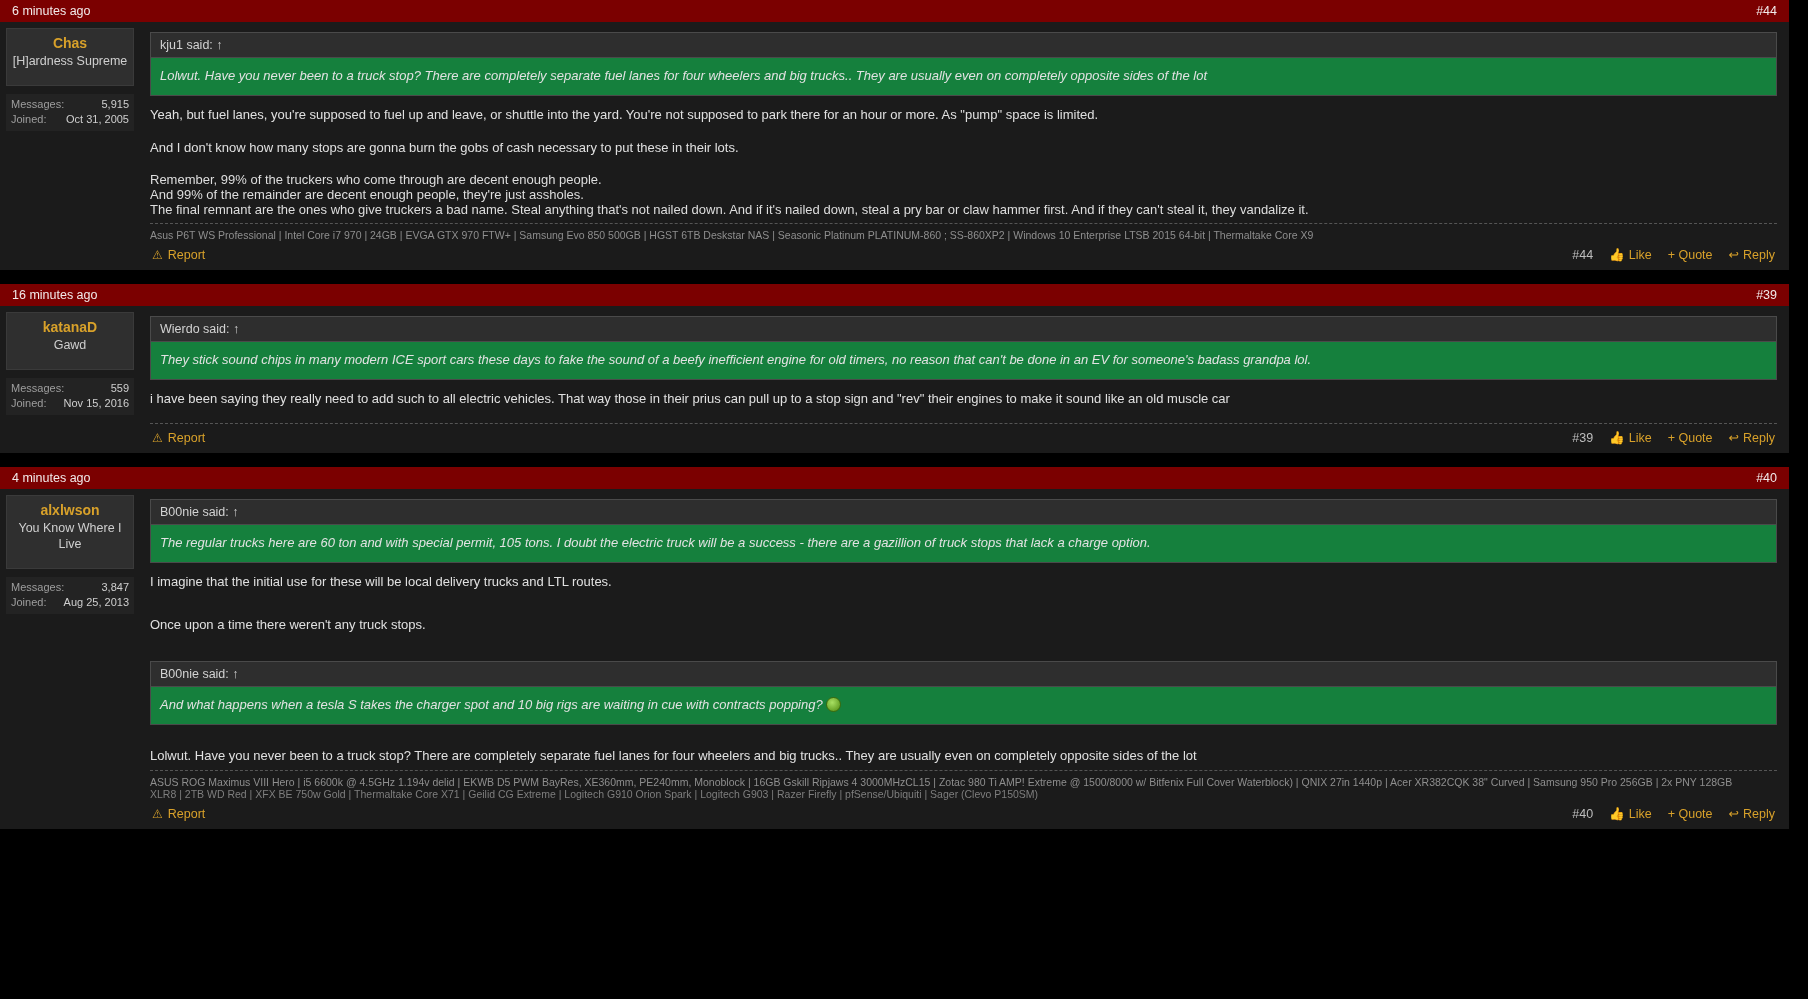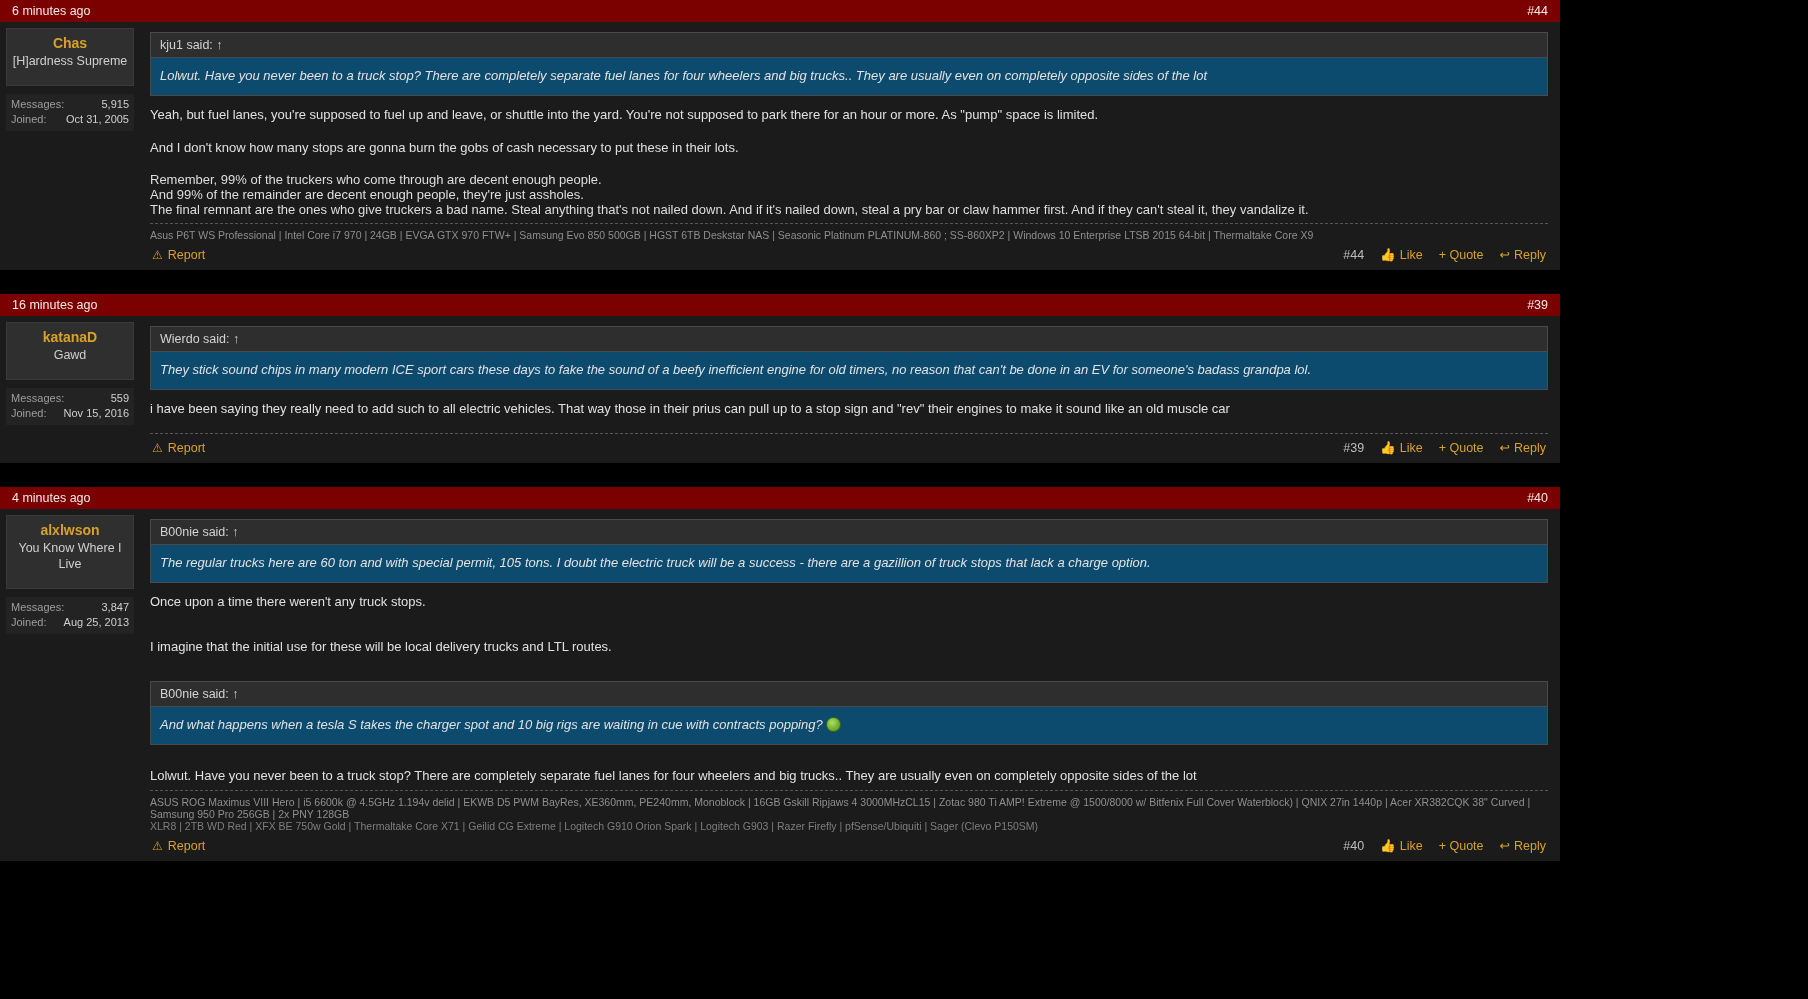--- a/index.html
+++ b/index.html
@@ -10,22 +10,22 @@
     font-family: "Liberation Sans", sans-serif;
   }
   .page {
     width: 1808px;
     min-height: 999px;
     background: #000;
     padding: 0;
   }
   .post {
     background: #1a1a1a;
-    margin-bottom: 24px;
-    width: 1560px;
+    margin-bottom: 14px;
+    width: 1789px;
   }
   .post-header {
     background: #7b0000;
     height: 22px;
     display: flex;
     align-items: center;
     justify-content: space-between;
     padding: 0 12px;
     color: #f0e8e8;
     font-size: 12.5px;
@@ -80,21 +80,21 @@
   .content {
     flex: 1;
     padding: 8px 12px 0 10px;
     color: #dedede;
     font-size: 13px;
     min-width: 0;
   }
   .quote {
     border: 1px solid #4a4a4a;
     margin: 2px 0 10px 0;
-    background: #0c4a6e;
+    background: #15803d;
   }
   .quote-head {
     background: #2e2e2e;
     border-bottom: 1px solid #4a4a4a;
     padding: 5px 9px;
     font-size: 12.5px;
     color: #d3d3d3;
   }
   .quote-head .arrow { color: #cfcfcf; }
   .quote-body {
@@ -304,22 +304,22 @@
         </div>
       </div>
       <div class="content">
         <div class="quote">
           <div class="quote-head">
             <span>B00nie said:</span>
             <span class="arrow">↑</span>
           </div>
           <div class="quote-body">The regular trucks here are 60 ton and with special permit, 105 tons. I doubt the electric truck will be a success - there are a gazillion of truck stops that lack a charge option.</div>
         </div>
+        <p class="para" style="margin-bottom:26px;">I imagine that the initial use for these will be local delivery trucks and LTL routes.</p>
         <p class="para" style="margin-bottom:28px;">Once upon a time there weren't any truck stops.</p>
-        <p class="para" style="margin-bottom:26px;">I imagine that the initial use for these will be local delivery trucks and LTL routes.</p>
         <div class="quote">
           <div class="quote-head">
             <span>B00nie said:</span>
             <span class="arrow">↑</span>
           </div>
           <div class="quote-body">
             <span>And what happens when a tesla S takes the charger spot and 10 big rigs are waiting in cue with contracts popping?</span>
             <span class="emoji"></span>
           </div>
         </div>

